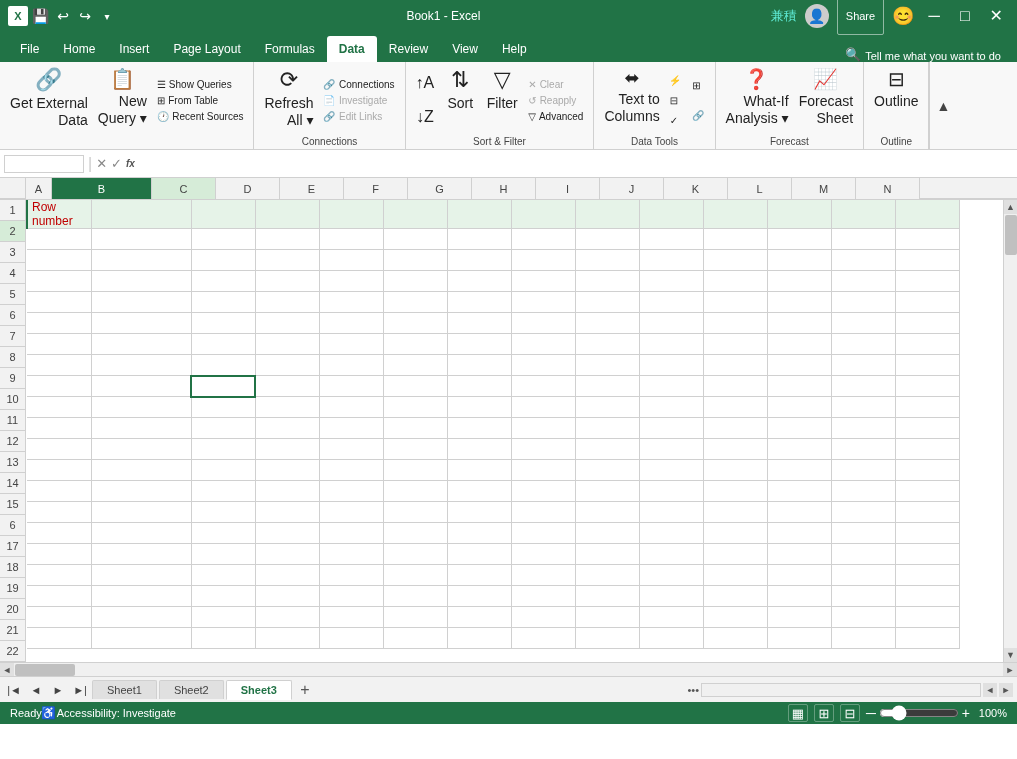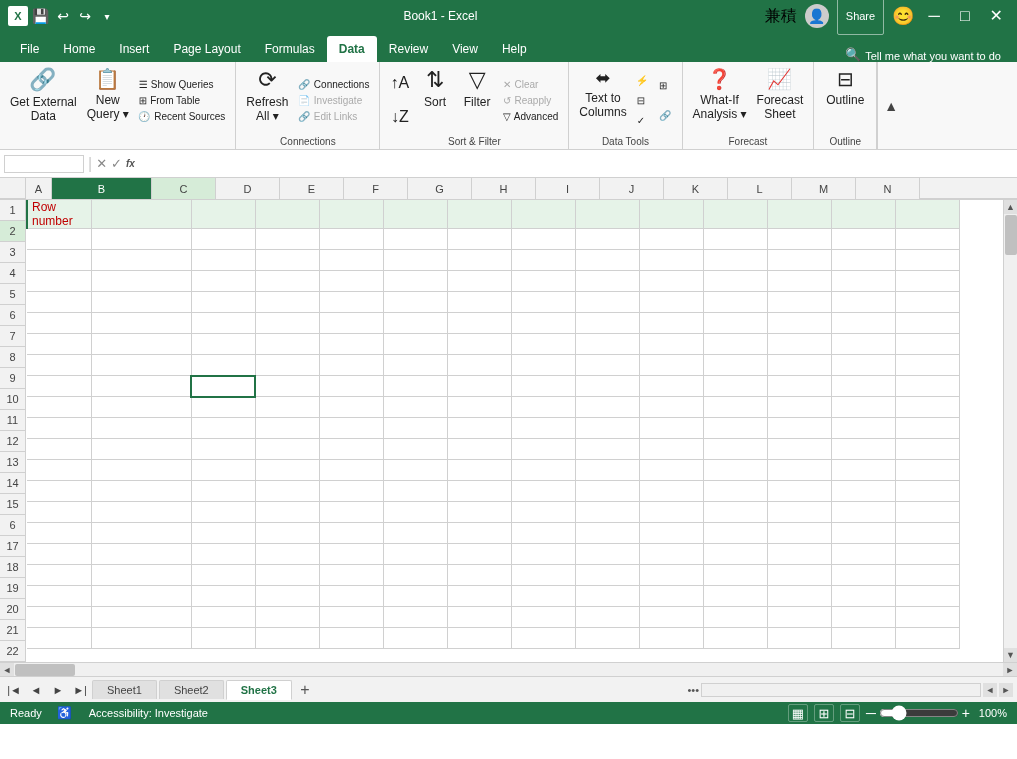--- a/index.html
+++ b/index.html
@@ -81,21 +81,21 @@
       background: none;
       padding: 3px 4px;
       border-radius: 3px;
       font-size: 10px;
       color: #222;
       min-width: 40px;
       height: 68px;
       gap: 2px;
     }
     .ribbon-btn-icon { font-size: 22px; line-height: 1; margin-bottom: 2px; }
-    .ribbon-btn-label { font-size: 12px; text-align: center; line-height: 1.2; white-space: nowrap; }
+    .ribbon-btn-label { font-size: 14px; text-align: right; line-height: 1.2; white-space: nowrap; }
     .ribbon-btn-small {
       display: flex;
       flex-direction: row;
       align-items: center;
       cursor: pointer;
       border: none;
       background: none;
       padding: 2px 4px;
       border-radius: 2px;
       font-size: 10px;
@@ -238,21 +238,21 @@
 
     
     #status-bar {
       height: 22px;
       background: #217346;
       display: flex;
       align-items: center;
       padding: 0 10px;
       justify-content: space-between;
     }
-    #status-left { color: white; font-size: 11px; display: flex; align-items: center; gap: 16px; }
+    #status-left { color: white; font-size: 11px; display: flex; align-items: center; gap: 0; }
     #status-right { display: flex; align-items: center; gap: 6px; color: white; }
     .status-view-btn {
       width: 20px; height: 18px;
       display: flex; align-items: center; justify-content: center;
       cursor: pointer; font-size: 13px;
       border: 1px solid rgba(255,255,255,0.3);
       border-radius: 2px;
     }
     #zoom-slider { display: flex; align-items: center; gap: 3px; }
     .zoom-btn { cursor: pointer; color: white; font-size: 14px; }
@@ -362,21 +362,21 @@
 <div id="titlebar">
   <div id="titlebar-left">
     <span class="title-icon" style="background:#fff; color:#217346; font-weight:bold; font-size:11px; width:20px; height:20px; border-radius:2px; display:flex; align-items:center; justify-content:center;">X</span>
     <span class="title-icon" style="font-size:14px;">💾</span>
     <span class="title-icon" style="font-size:14px;">↩</span>
     <span class="title-icon" style="font-size:14px;">↪</span>
     <span class="title-icon" style="font-size:10px;">▾</span>
   </div>
   <div id="titlebar-center">Book1  -  Excel</div>
   <div id="titlebar-right">
-    <span style="font-size:16px; color:#000000;">兼積</span>
+    <span style="font-size:13px; color:#5eead4;">兼積</span>
     <span style="width:24px; height:24px; background:#ccc; border-radius:50%; display:flex; align-items:center; justify-content:center; font-size:14px;">👤</span>
     <button class="title-btn" style="font-size:11px; border: 1px solid rgba(255,255,255,0.5); border-radius:2px; padding:2px 8px;">Share</button>
     <span style="font-size:18px;">😊</span>
     <button class="title-btn">─</button>
     <button class="title-btn">□</button>
     <button class="title-btn">✕</button>
   </div>
 </div>
 
 <div id="ribbon-tabs">

